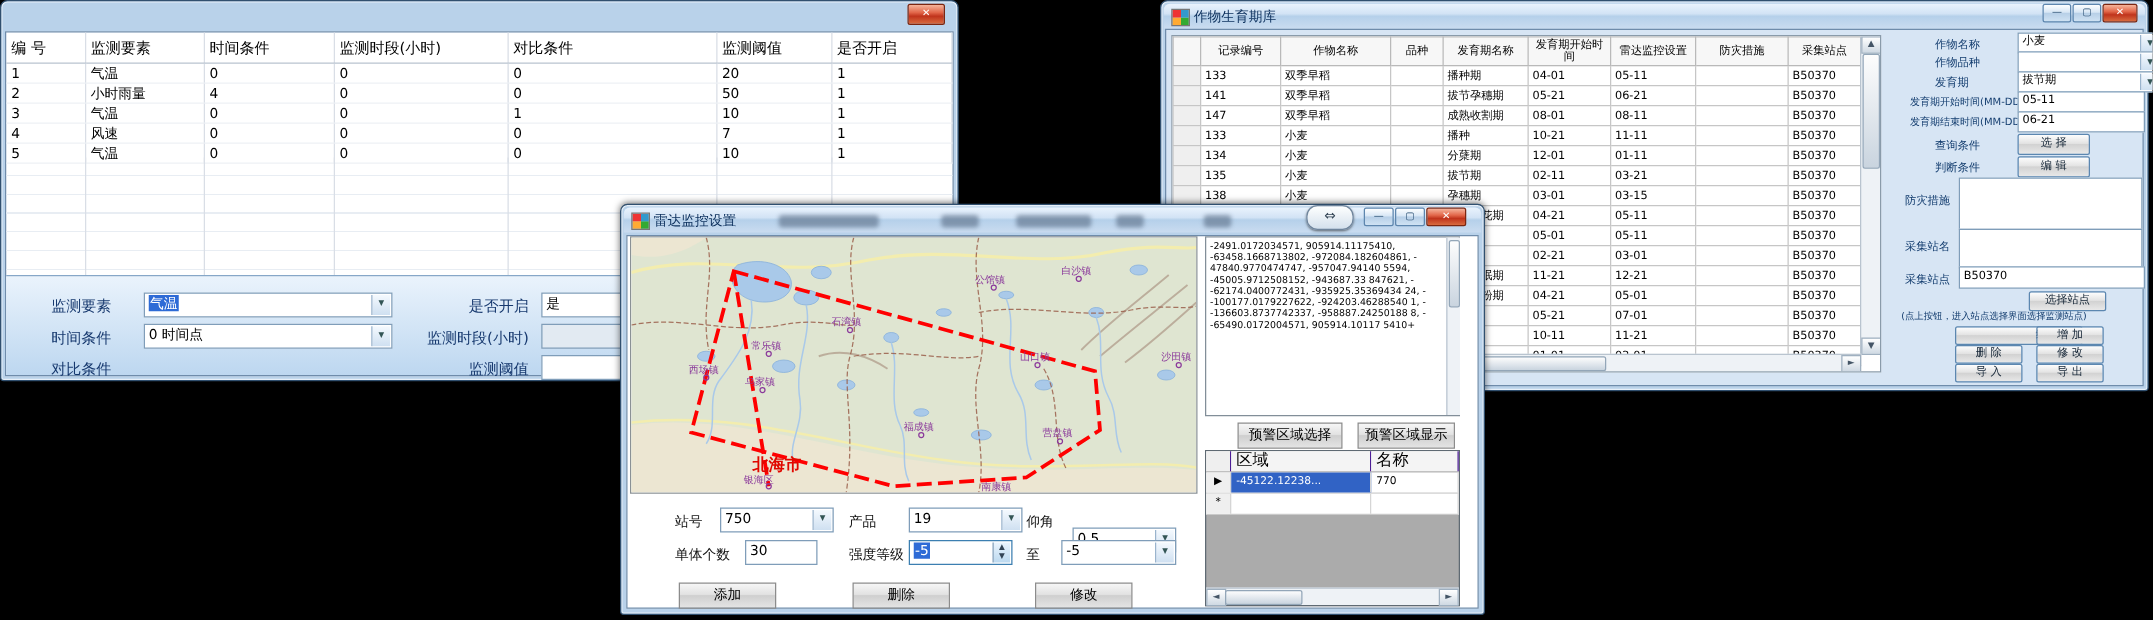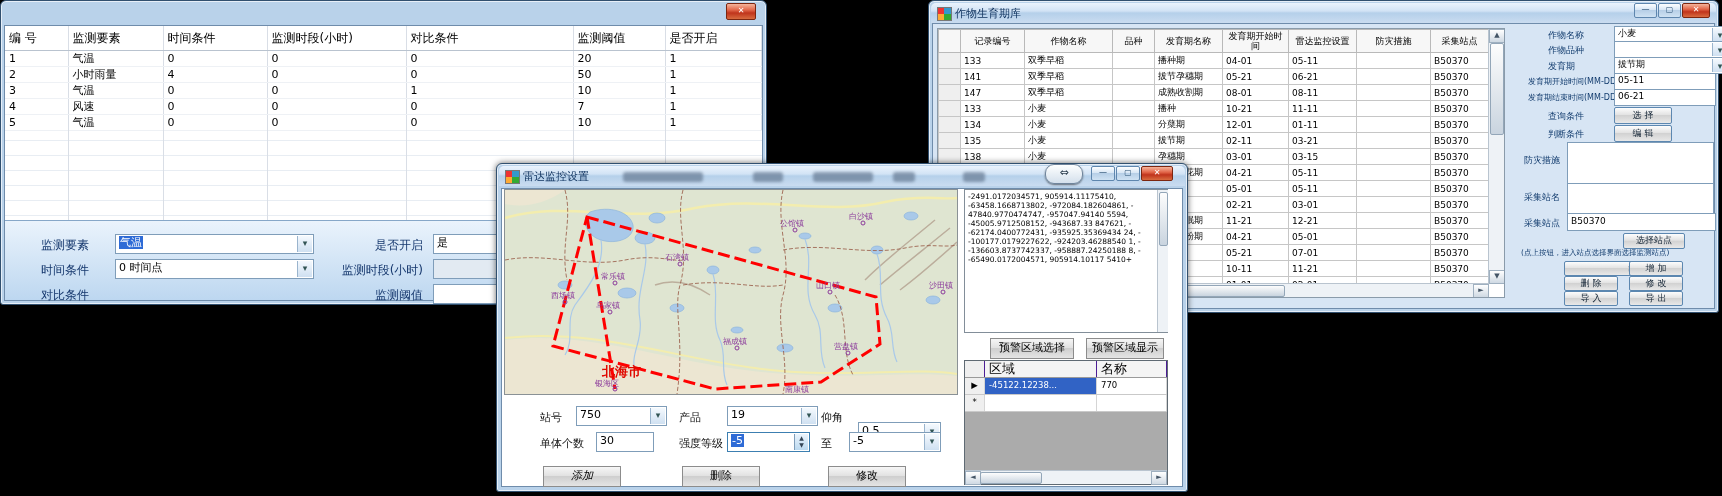--- a/index.html
+++ b/index.html
@@ -584,19 +584,19 @@
     <span class="clabel" style="left:319px;top:221px;">仰角</span>
     <div class="combo" style="left:356px;top:217px;width:62px;margin-top:16px;"><span>0.5</span></div>
 
     <span class="clabel" style="left:38px;top:247px;">单体个数</span>
     <div class="tbox" style="left:94px;top:243px;width:50px;"><span>30</span></div>
     <span class="clabel" style="left:177px;top:247px;">强度等级</span>
     <div class="spin" style="left:225px;top:243px;width:78px;"><span class="hl">-5</span><span class="sbtns">▲<br>▼</span></div>
     <span class="clabel" style="left:319px;top:247px;">至</span>
     <div class="combo" style="left:347px;top:243px;width:71px;"><span>-5</span></div>
 
-    <div class="cbtn" style="left:41px;top:277px;width:76px;font-style:italic;">添加</div>
+    <div class="cbtn" style="left:41px;top:277px;width:76px;">添加</div>
     <div class="cbtn" style="left:180px;top:277px;width:76px;">删除</div>
     <div class="cbtn" style="left:326px;top:277px;width:76px;">修改</div>
   </div>
 </div>
 
 <div id="float-arrows">⇔</div>
 
 </body></html>

